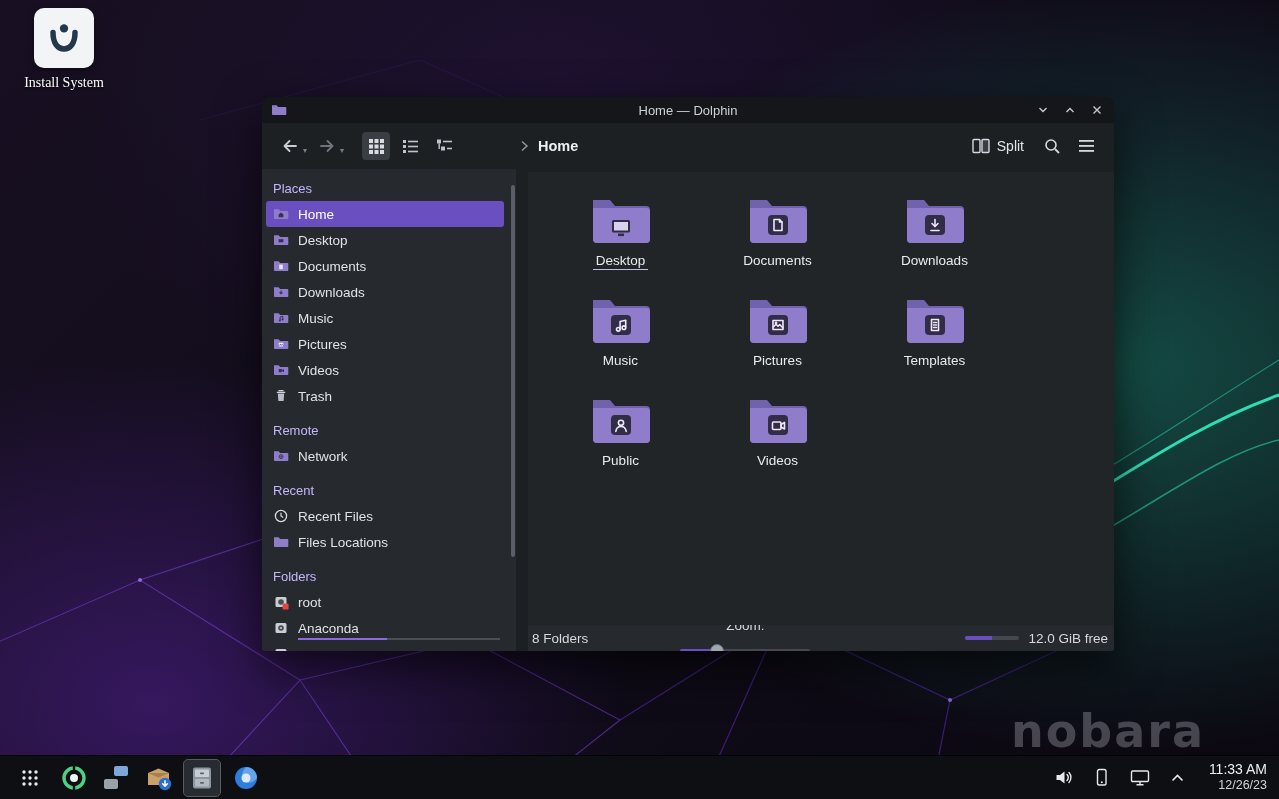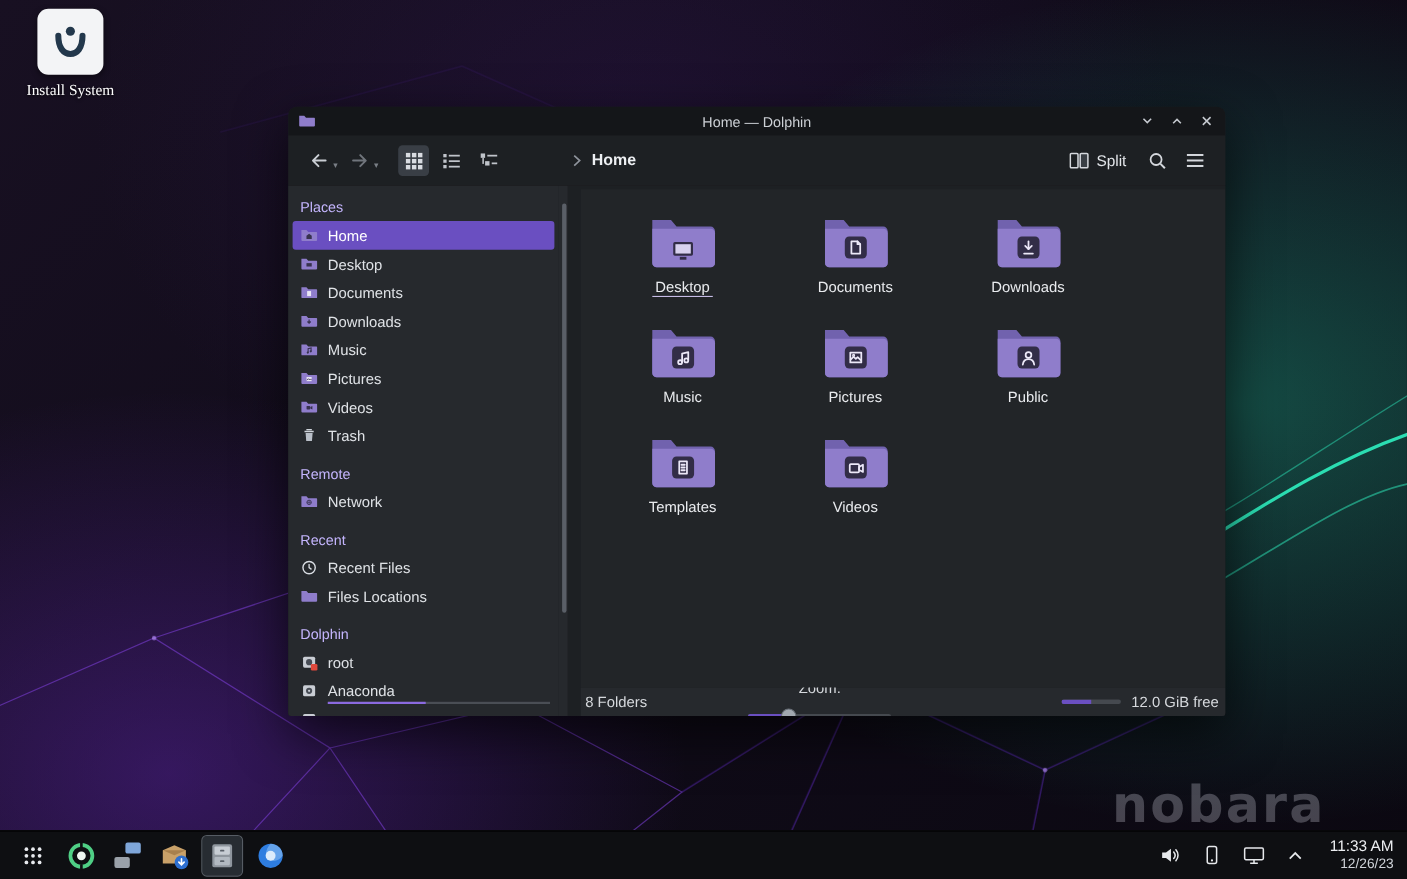--- a/index.html
+++ b/index.html
@@ -332,21 +332,21 @@
             <span>Recent Files</span>
           </div>
           <div class="sb-item">
             <span class="sb-icon">
               <svg width="16" height="16" viewBox="0 0 16 16">
                 <path d="M1 3.2h4.6L7.2 5h7.3c.4 0 .8.4.8.8v6.4c0 .5-.4.8-.8.8H1.8c-.4 0-.8-.3-.8-.8z" fill="#8f7dcb"></path>
               </svg>
             </span>
             <span>Files Locations</span>
           </div>
-          <div class="sb-header">Dolphin</div>
+          <div class="sb-header">Folders</div>
           <div class="sb-item">
             <span class="sb-icon">
               <svg width="16" height="16" viewBox="0 0 16 16">
                 <rect x="2.5" y="3" width="11" height="10" rx="1.5" fill="#c9cdd4"></rect>
                 <circle cx="8" cy="8" r="2.8" fill="#474c55"></circle>
                 <rect x="9.6" y="9.6" width="6" height="6" rx="1.2" fill="#e0493d"></rect>
               </svg>
             </span>
             <span>root</span>
           </div>
@@ -440,37 +440,37 @@
                     </g>
                   </svg></div>
                 <div class="flabel">Pictures</div>
               </div>
               <div class="fcell">
                 <div class="ficon"><svg width="64" height="52" viewBox="0 0 64 52">
                     <path d="M4 6h17l5 6h31a4 4 0 0 1 4 4v29a4 4 0 0 1-4 4H8a4 4 0 0 1-4-4z" fill="#7162ae"></path>
                     <path d="M4 14h53a4 4 0 0 1 4 4v27a4 4 0 0 1-4 4H8a4 4 0 0 1-4-4z" fill="#8f7dcb"></path>
                     <rect x="22" y="21" width="20" height="20" rx="4" fill="#322d47"></rect>
                     <g stroke="#ece8f8" stroke-width="1.6" fill="none" stroke-linecap="round" stroke-linejoin="round">
+                      <rect x="28.5" y="25.5" width="7" height="11"></rect>
+                      <path d="M30.5 28.5h3M30.5 31h3M30.5 33.5h3"></path>
+                    </g>
+                  </svg></div>
+                <div class="flabel">Templates</div>
+              </div>
+              <div class="fcell">
+                <div class="ficon"><svg width="64" height="52" viewBox="0 0 64 52">
+                    <path d="M4 6h17l5 6h31a4 4 0 0 1 4 4v29a4 4 0 0 1-4 4H8a4 4 0 0 1-4-4z" fill="#7162ae"></path>
+                    <path d="M4 14h53a4 4 0 0 1 4 4v27a4 4 0 0 1-4 4H8a4 4 0 0 1-4-4z" fill="#8f7dcb"></path>
+                    <rect x="22" y="21" width="20" height="20" rx="4" fill="#322d47"></rect>
+                    <g stroke="#ece8f8" stroke-width="1.6" fill="none" stroke-linecap="round" stroke-linejoin="round">
                       <circle cx="32" cy="28.8" r="2.6"></circle>
                       <path d="M26.8 37.5c.4-3.2 2.5-5 5.2-5s4.8 1.8 5.2 5"></path>
                     </g>
                   </svg></div>
                 <div class="flabel">Public</div>
-              </div>
-              <div class="fcell">
-                <div class="ficon"><svg width="64" height="52" viewBox="0 0 64 52">
-                    <path d="M4 6h17l5 6h31a4 4 0 0 1 4 4v29a4 4 0 0 1-4 4H8a4 4 0 0 1-4-4z" fill="#7162ae"></path>
-                    <path d="M4 14h53a4 4 0 0 1 4 4v27a4 4 0 0 1-4 4H8a4 4 0 0 1-4-4z" fill="#8f7dcb"></path>
-                    <rect x="22" y="21" width="20" height="20" rx="4" fill="#322d47"></rect>
-                    <g stroke="#ece8f8" stroke-width="1.6" fill="none" stroke-linecap="round" stroke-linejoin="round">
-                      <rect x="28.5" y="25.5" width="7" height="11"></rect>
-                      <path d="M30.5 28.5h3M30.5 31h3M30.5 33.5h3"></path>
-                    </g>
-                  </svg></div>
-                <div class="flabel">Templates</div>
               </div>
               <div class="fcell">
                 <div class="ficon"><svg width="64" height="52" viewBox="0 0 64 52">
                     <path d="M4 6h17l5 6h31a4 4 0 0 1 4 4v29a4 4 0 0 1-4 4H8a4 4 0 0 1-4-4z" fill="#7162ae"></path>
                     <path d="M4 14h53a4 4 0 0 1 4 4v27a4 4 0 0 1-4 4H8a4 4 0 0 1-4-4z" fill="#8f7dcb"></path>
                     <rect x="22" y="21" width="20" height="20" rx="4" fill="#322d47"></rect>
                     <g stroke="#ece8f8" stroke-width="1.6" fill="none" stroke-linecap="round" stroke-linejoin="round">
                       <rect x="26.5" y="28" width="8.5" height="7.5" rx="1"></rect>
                       <path d="M35 30.5l3.5-2v6.5l-3.5-2z"></path>
                     </g>

